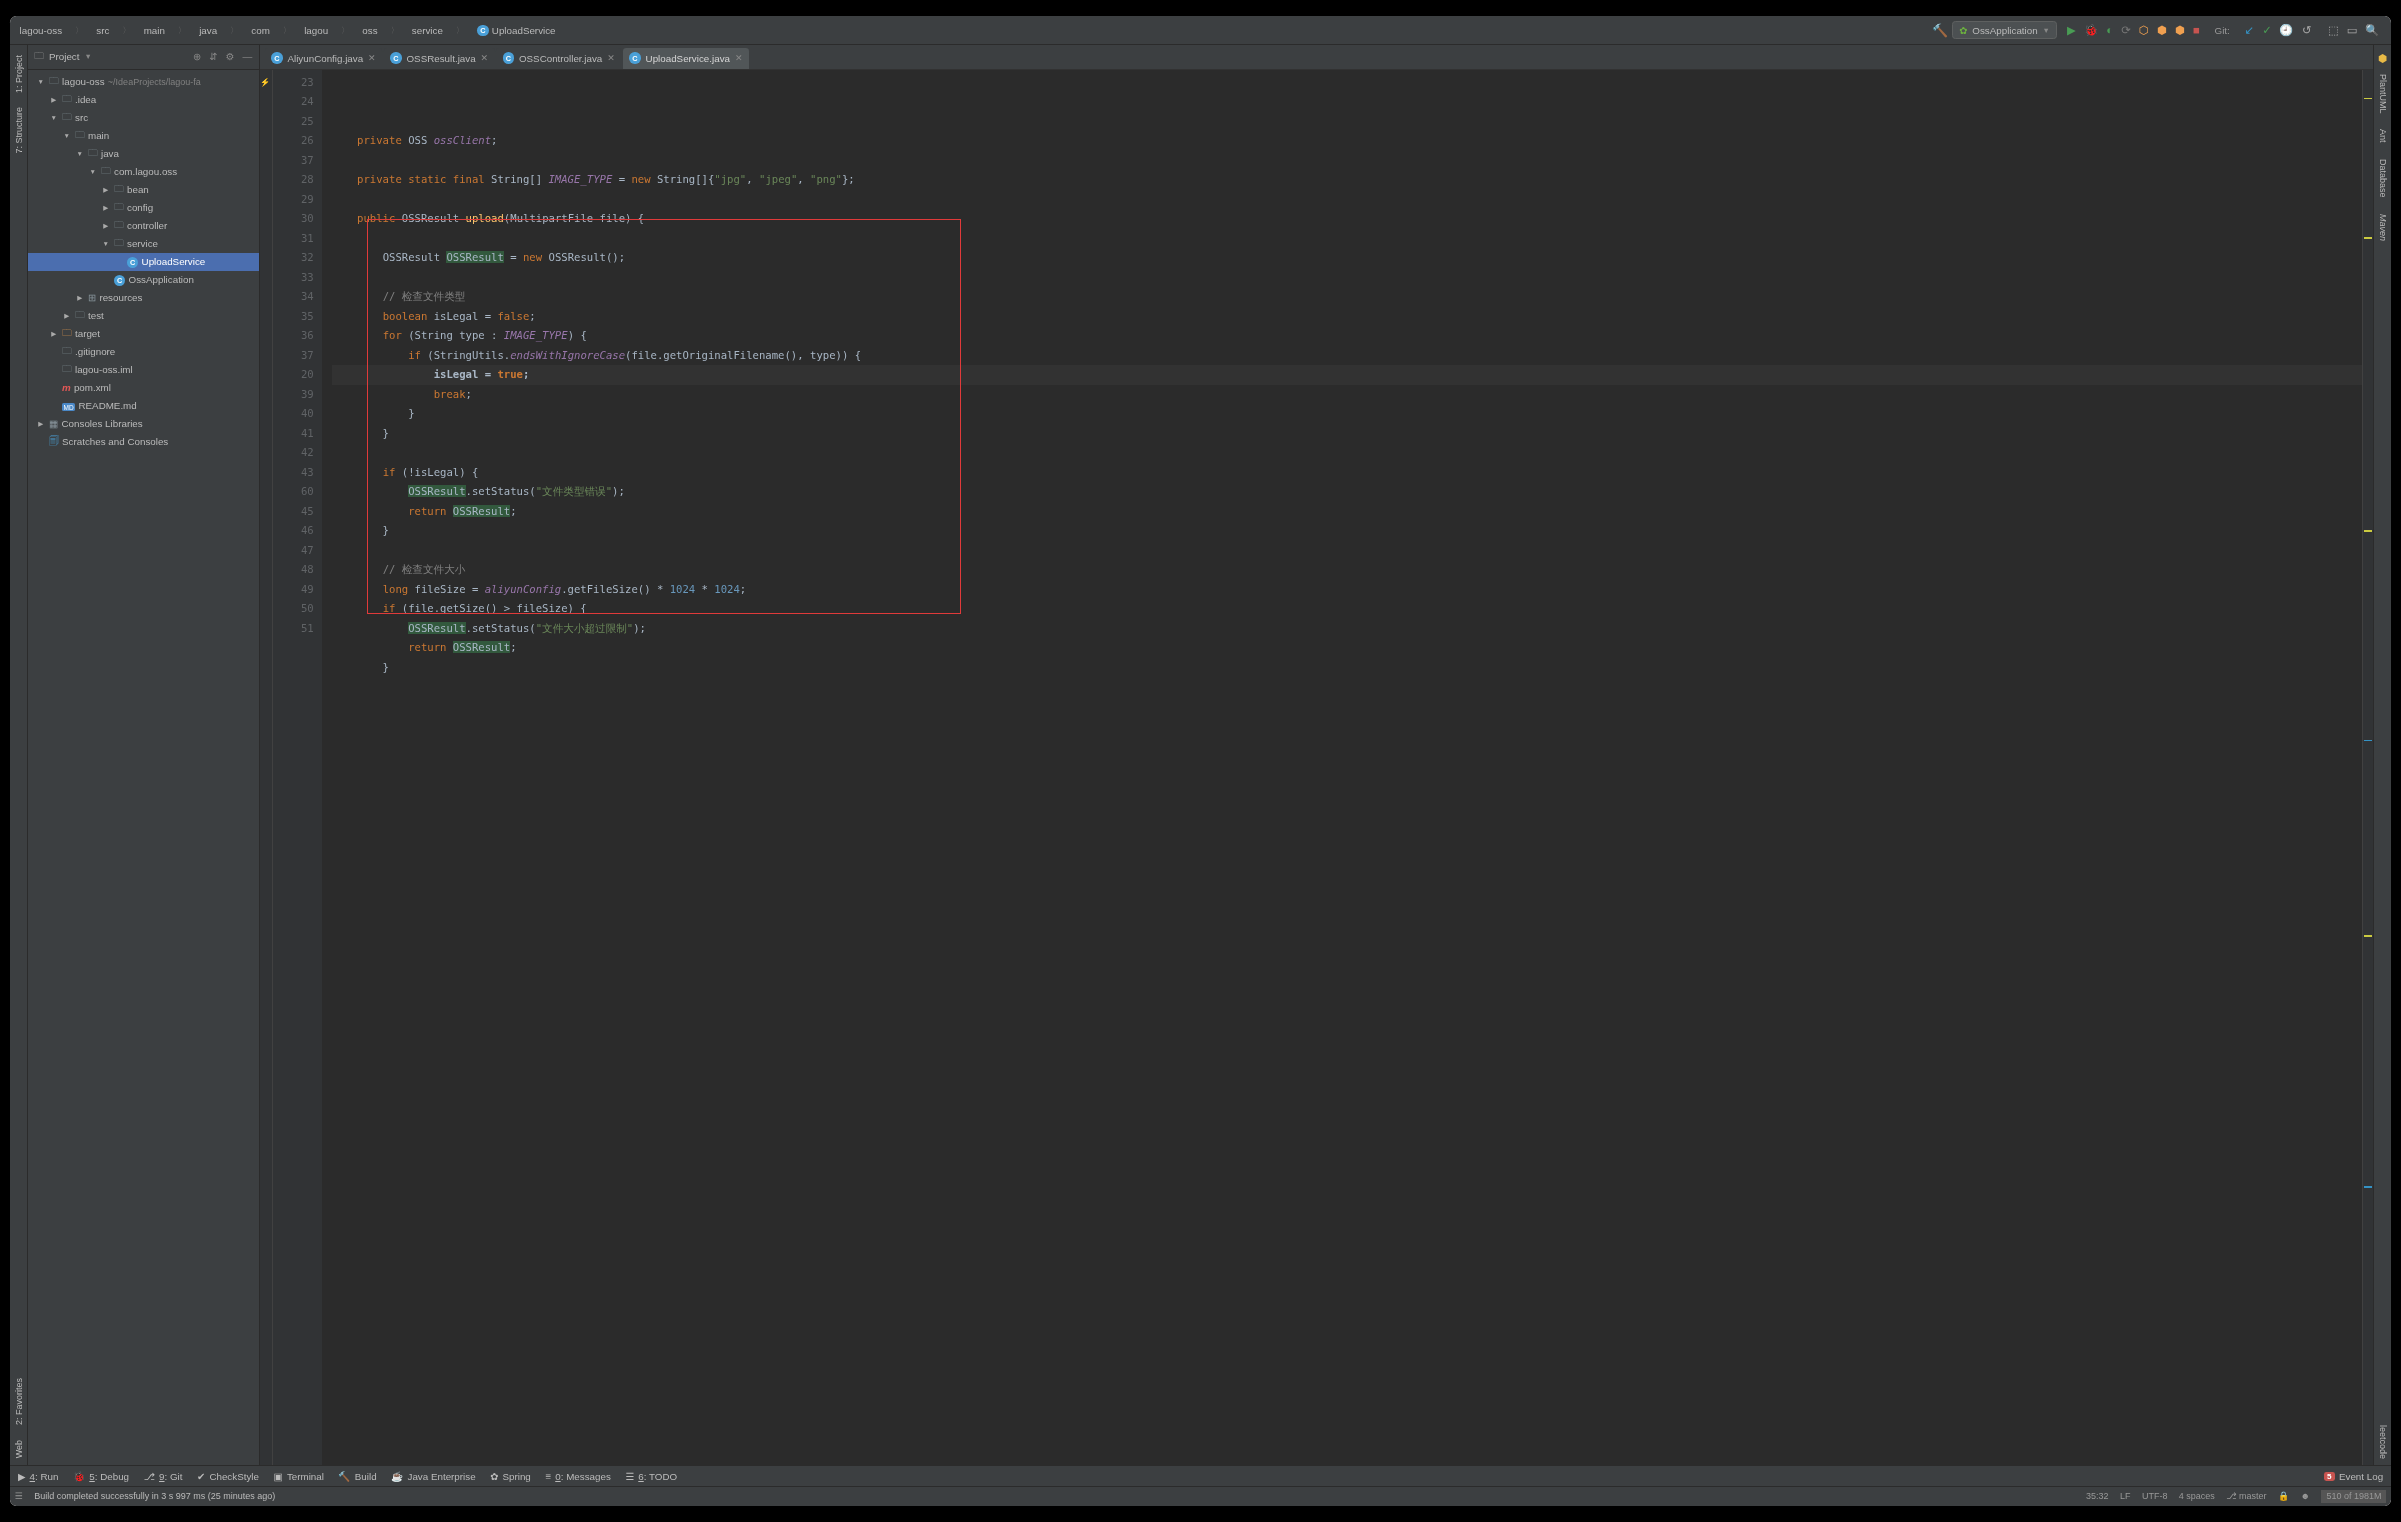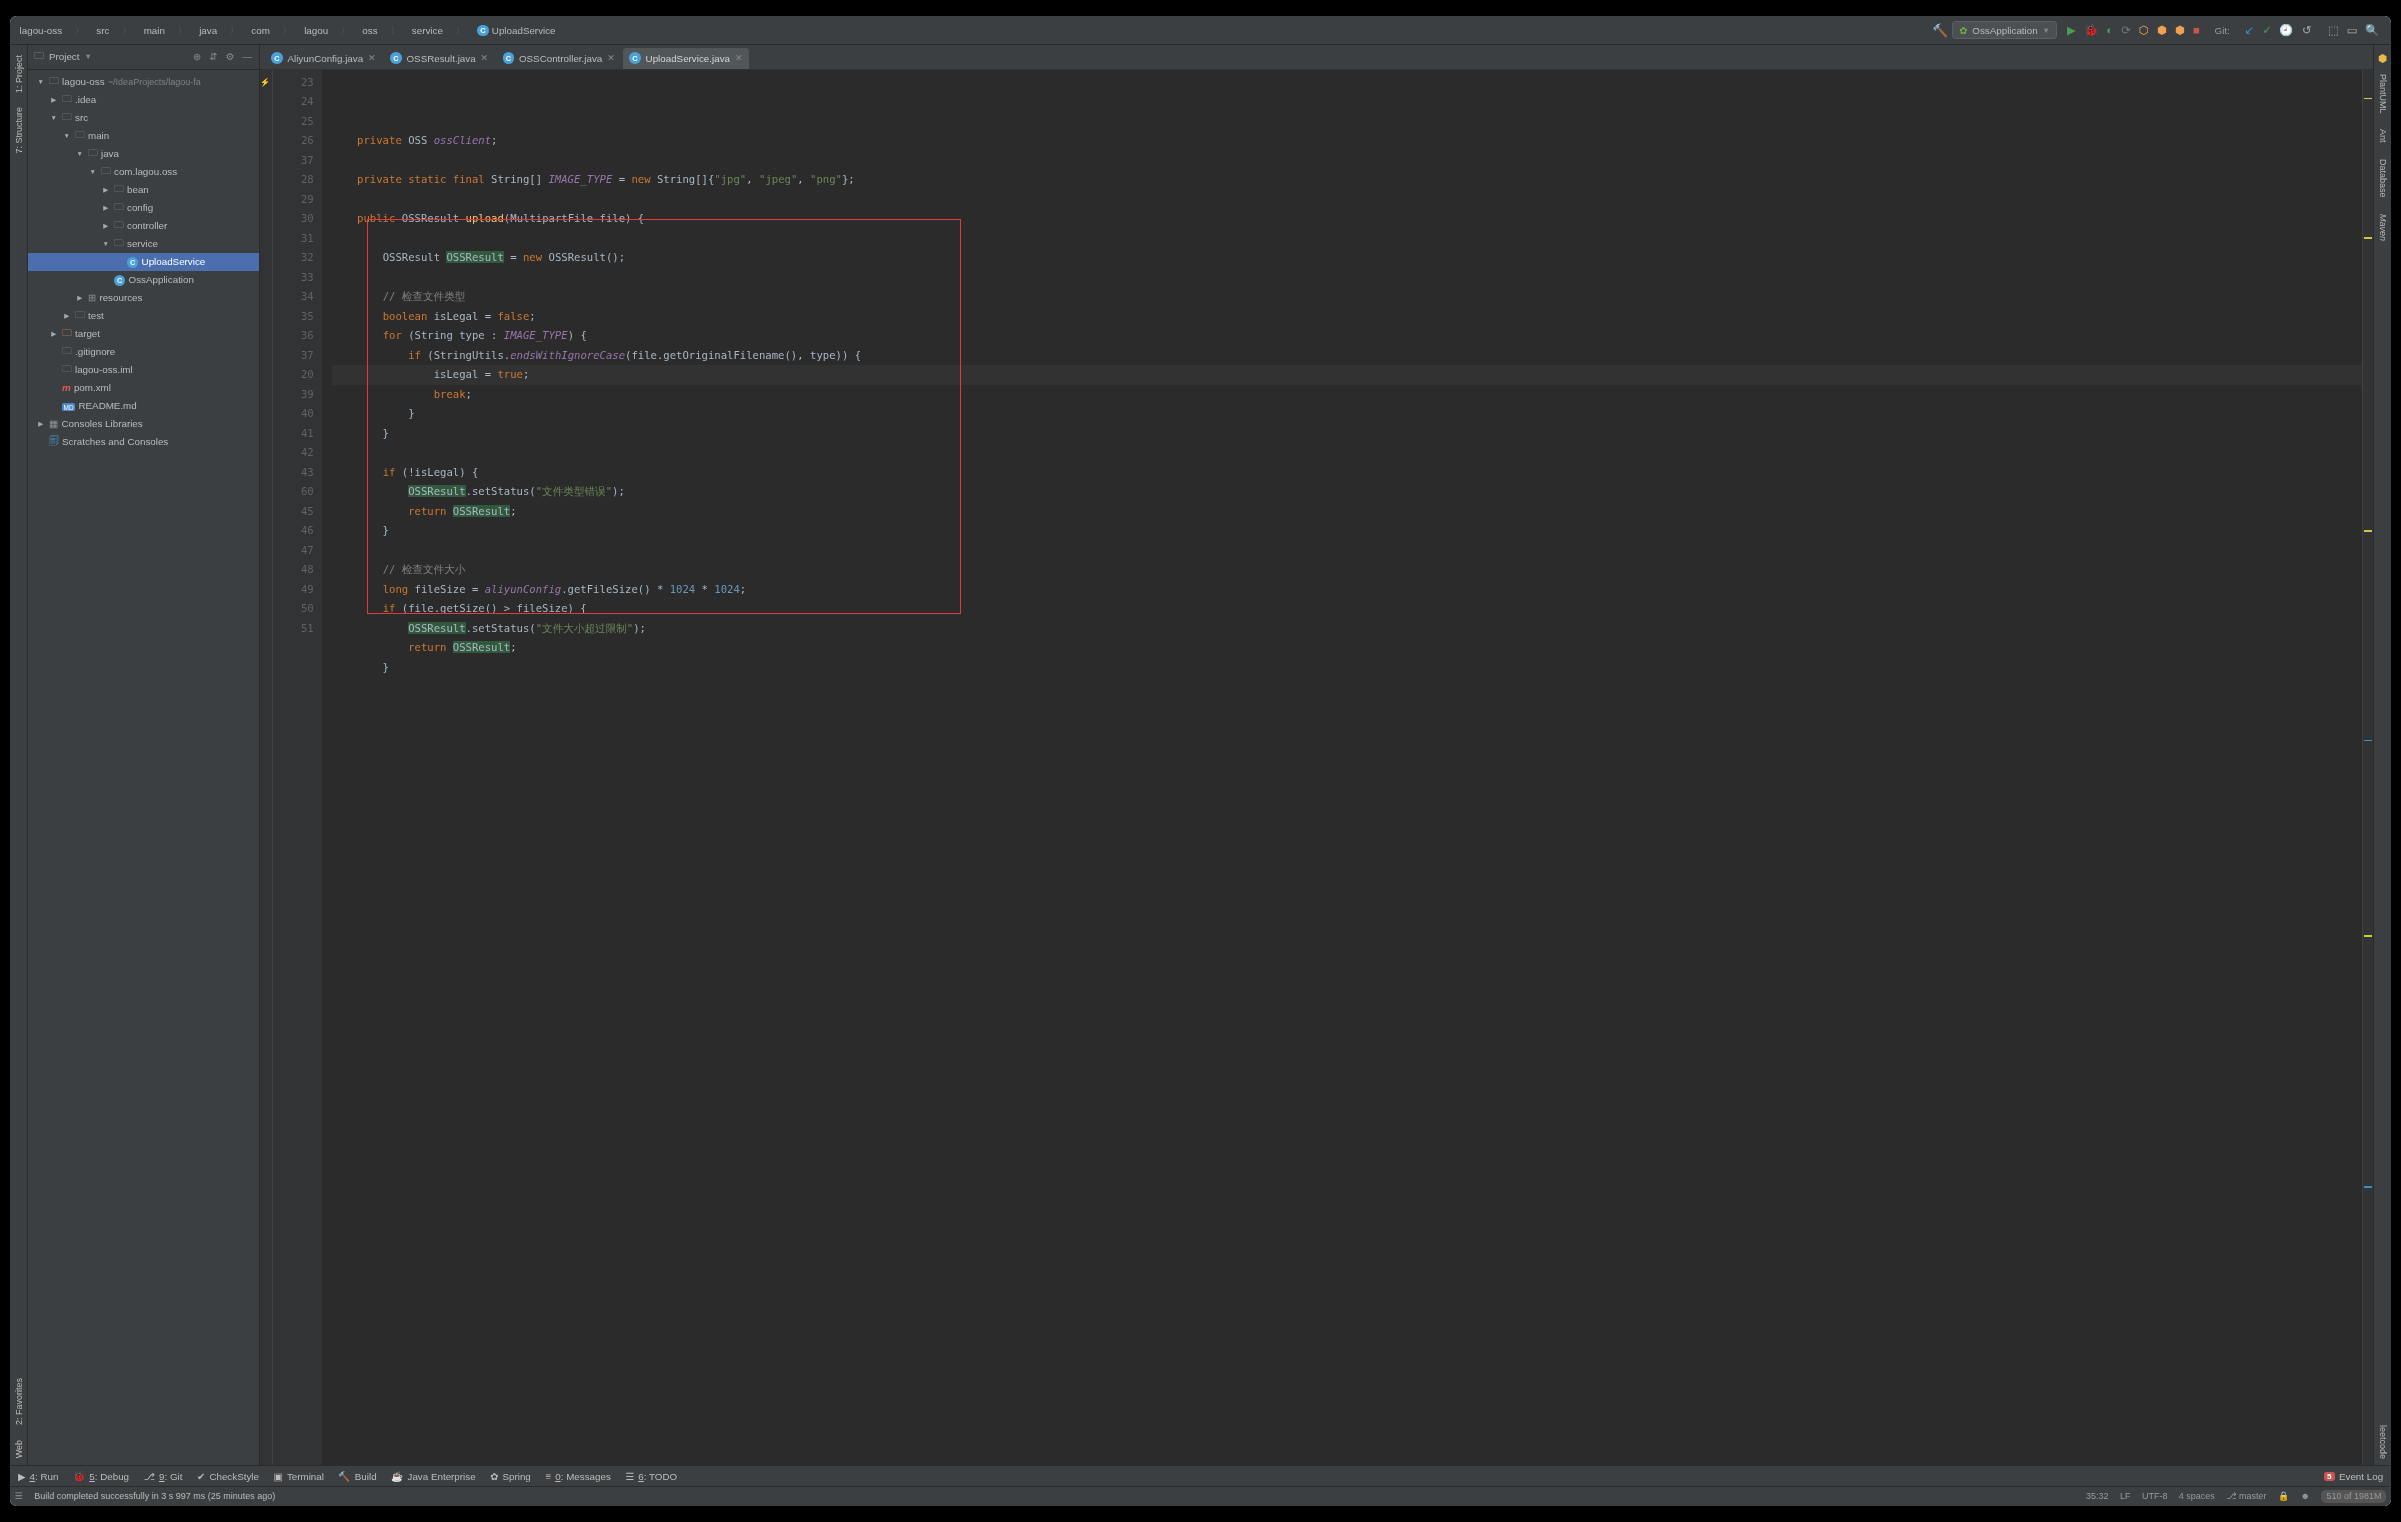--- a/index.html
+++ b/index.html
@@ -57,33 +57,33 @@
 .code { flex:1; font-family:Menlo,Consolas,monospace; font-size:10.6px; line-height:19.5px; padding:3.3px 0 3.3px 9.8px; color:#a9b7c6; white-space:pre; position:relative; overflow:hidden; }
 .code .cl { height:19.5px; }
 .code .kw { color:#cc7832; }
 .code .ty { color:#a9b7c6; }
 .code .mn { color:#ffc66d; }
 .code .st { color:#6a8759; }
 .code .cm { color:#808080; }
 .code .fi { color:#9876aa; font-style:italic; }
 .code .num { color:#6897bb; }
 .code .hl { background:#32593d; }
-.code .cline { background:#323232; }
+.code .cline { background:#323232;font-weight:bold; }
 .red-box { position:absolute; border:1.6px solid #e03a3a; pointer-events:none; }
 
 
 .bottom-toolbar { height:21px; background:#3c3f41; border-top:0.8px solid #2b2b2b; display:flex; align-items:center; padding:0 8.1px; gap:14.6px; font-size:9.8px; color:#bbb; }
 .bottom-toolbar .titem { display:flex; align-items:center; gap:4.1px; cursor:pointer; }
 .bottom-toolbar .spacer { flex:1; }
 .badge-red { background:#c75450; color:#fff; border-radius:2.4px; padding:0 3.3px; font-size:8.1px; font-weight:bold; }
 
 
 .status-bar { height:19.5px; background:#3c3f41; border-top:0.8px solid #2b2b2b; display:flex; align-items:center; padding:0 4.9px; gap:11.4px; font-size:9px; color:#999; }
 .status-bar .spacer { flex:1; }
-.status-bar .mem { background:#555; padding:1.6px 4.9px; border-radius:5px; }
+.status-bar .mem { background:#555; padding:1.6px 4.9px; border-radius:0; }
 .status-bar .msg { color:#bbb; }
 .status-bar .lock { color:#888; }
 
 
 .overview { width:11.4px; background:#313335; position:relative; border-left:0.8px solid #414141; }
 .overview .mark { position:absolute; left:1.6px; right:1.6px; height:1.6px; }
 </style>
 </head>
 <body>
 

